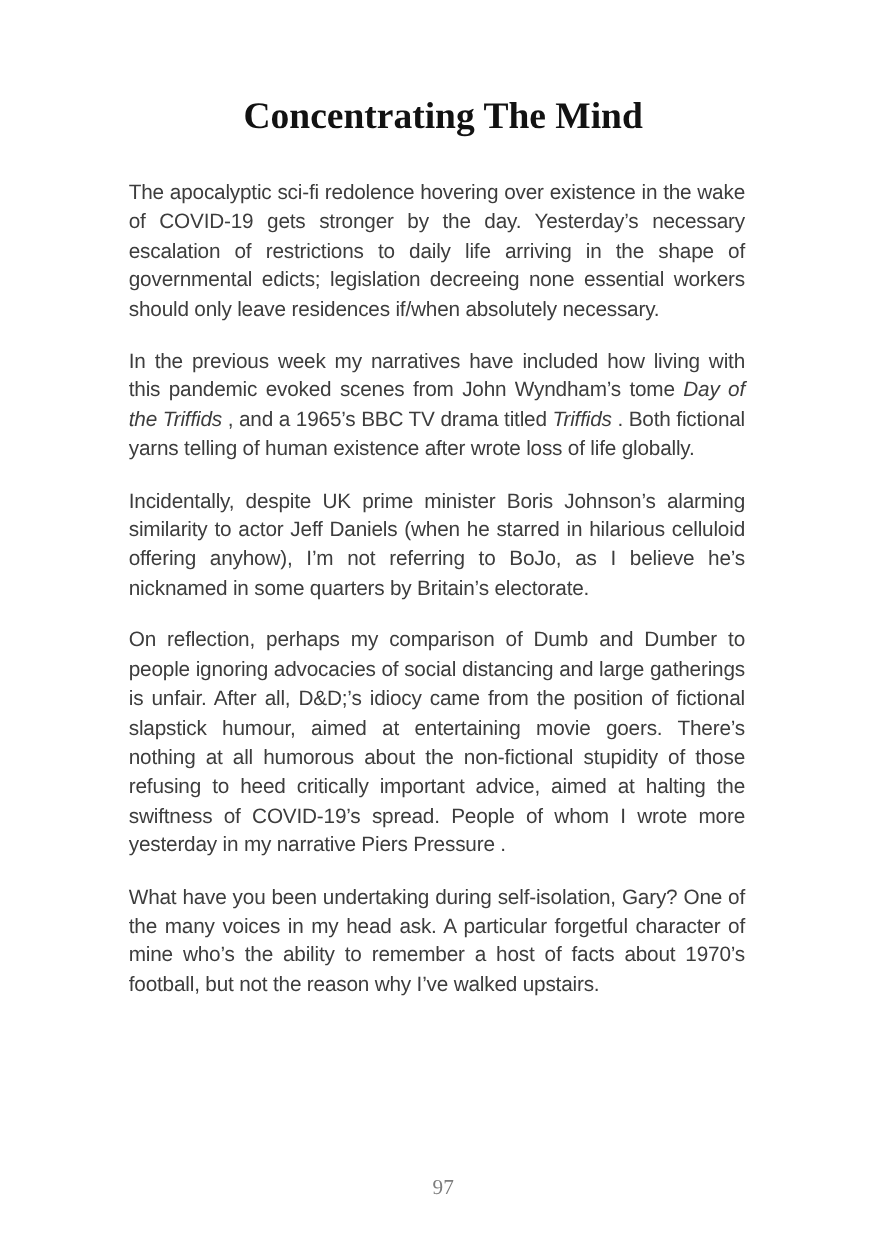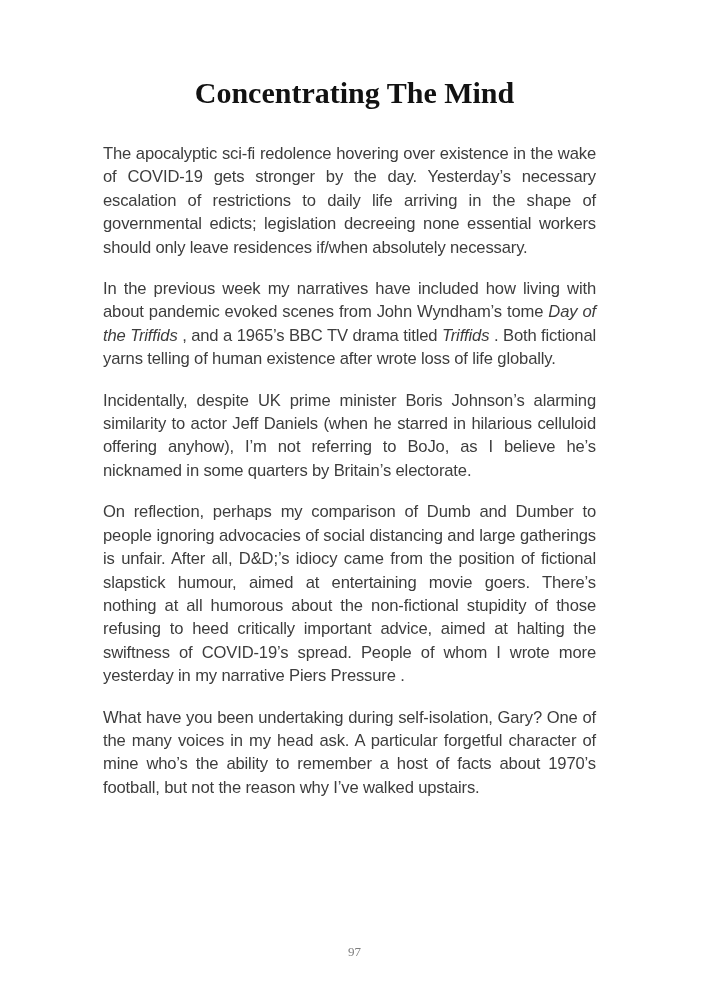--- a/index.html
+++ b/index.html
@@ -41,32 +41,32 @@
   .body-text p em {
     font-style: italic;
   }
   .page-number {
     position: absolute;
     left: 0;
     right: 0;
     bottom: 32px;
     text-align: center;
     font-family: "Liberation Serif", serif;
-    font-size: 13px;
+    font-size: 17px;
     color: #7d7d7d;
   }
 </style>
 </head>
 <body>
 
 <div class="page">
   <div class="content">
     <h1 class="doc-title">Concentrating The Mind</h1>
     <div class="body-text">
         <p><span>The apocalyptic sci-fi redolence hovering over existence in the wake of COVID-19 gets stronger by the day. Yesterday’s necessary escalation of restrictions to daily life arriving in the shape of governmental edicts; legislation decreeing none essential workers should only leave residences if/when absolutely necessary.</span></p>
-        <p><span>In the previous week my narratives have included how living with about pandemic evoked scenes from John Wyndham’s tome </span><em>Day of the Triffids</em><span> , and a 1965’s BBC TV drama titled </span><em>Triffids</em><span> . Both fictional yarns telling of human existence after wrote loss of life globally.</span></p>
+        <p><span>In the previous week my narratives have included how living with this pandemic evoked scenes from John Wyndham’s tome </span><em>Day of the Triffids</em><span> , and a 1965’s BBC TV drama titled </span><em>Triffids</em><span> . Both fictional yarns telling of human existence after wrote loss of life globally.</span></p>
         <p><span>Incidentally, despite UK prime minister Boris Johnson’s alarming similarity to actor Jeff Daniels (when he starred in hilarious celluloid offering anyhow), I’m not referring to BoJo, as I believe he’s nicknamed in some quarters by Britain’s electorate.</span></p>
         <p><span>On reflection, perhaps my comparison of Dumb and Dumber to people ignoring advocacies of social distancing and large gatherings is unfair. After all, D&amp;D;’s idiocy came from the position of fictional slapstick humour, aimed at entertaining movie goers. There’s nothing at all humorous about the non-fictional stupidity of those refusing to heed critically important advice, aimed at halting the swiftness of COVID-19’s spread. People of whom I wrote more yesterday in my narrative Piers Pressure .</span></p>
         <p><span>What have you been undertaking during self-isolation, Gary? One of the many voices in my head ask. A particular forgetful character of mine who’s the ability to remember a host of facts about 1970’s football, but not the reason why I’ve walked upstairs.</span></p>
       </div>
   </div>
   <div class="page-number">97</div>
 </div>
 
 </body></html>

